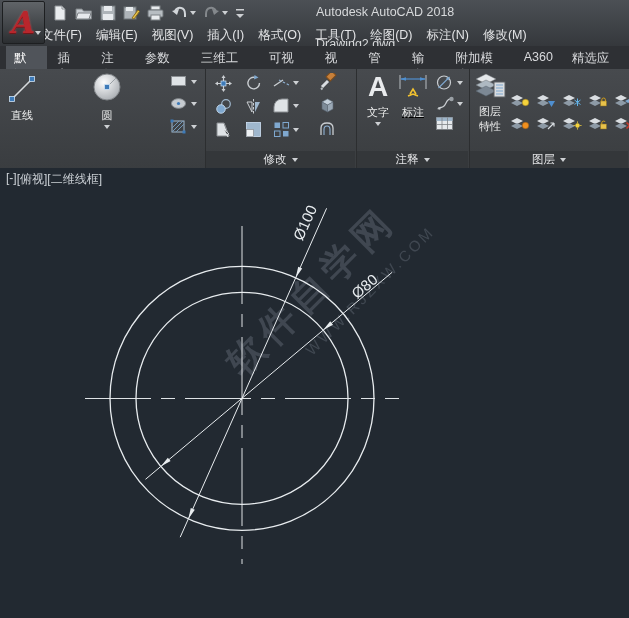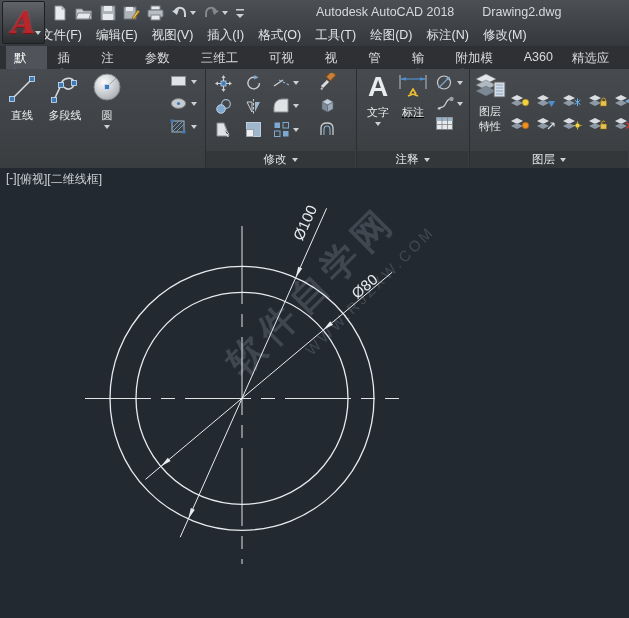--- a/index.html
+++ b/index.html
@@ -27,21 +27,21 @@
   }
   #logo .logo-caret { position:absolute; right:3px; bottom:8px; }
   .caret-down {
     width:0; height:0; border-left:3.5px solid transparent; border-right:3.5px solid transparent;
     border-top:4px solid #cdd0d3; display:inline-block;
   }
   #qat { position:absolute; left:52px; top:3px; height:19px; display:flex; align-items:center; gap:7px; }
   .qat-btn { display:flex; align-items:center; }
   #title-text {
     position:absolute; left:316px; top:5px; font-size:12.5px; color:#d7d9db;
-    display:flex; gap:28px; white-space:nowrap;
+    display:flex; gap:18px; white-space:nowrap;flex-direction:column;
   }
   #menubar {
     position:absolute; top:24px; left:0; width:629px; height:22px;
     display:flex; align-items:center; gap:14px; padding-left:41px;
     font-size:12.5px; color:#e3e4e6;
   }
   .menu-item { cursor:default;text-align:right; }
   
   #tabrow {
     position:absolute; top:46px; left:0; width:629px; height:23px;
@@ -187,29 +187,20 @@
 
   <div class="panel" style="left:0;width:206px;">
     <div class="tool" style="left:4px;top:3px;width:36px;">
       <svg width="34" height="34">
         <line x1="7" y1="27" x2="27" y2="7" stroke="#d6d9dc" stroke-width="1.6"></line>
         <rect x="4.5" y="24.5" width="5" height="5" fill="#3d7ab8" stroke="#cfe2f4" stroke-width="0.8"></rect>
         <rect x="24.5" y="4.5" width="5" height="5" fill="#3d7ab8" stroke="#cfe2f4" stroke-width="0.8"></rect>
       </svg>
       <span class="tool-label">直线</span>
     </div>
-    <div class="tool" style="left:41px;top:3px;width:48px;">
-      <svg width="34" height="34">
-        <path d="M6 28 L13 13 C14 5 26 4 26 11 C26 17 19 19 16 15" fill="none" stroke="#d6d9dc" stroke-width="1.6"></path>
-        <rect x="3.5" y="25.5" width="5" height="5" fill="#3d7ab8" stroke="#cfe2f4" stroke-width="0.8"></rect>
-        <rect x="10.5" y="10.5" width="5" height="5" fill="#3d7ab8" stroke="#cfe2f4" stroke-width="0.8"></rect>
-        <rect x="23.5" y="8.5" width="5" height="5" fill="#3d7ab8" stroke="#cfe2f4" stroke-width="0.8"></rect>
-      </svg>
-      <span class="tool-label">多段线</span>
-    </div>
     <div class="tool" style="left:89px;top:3px;width:36px;">
       <svg width="34" height="34">
         <defs>
             <radialGradient id="gcirc" cx="38%" cy="32%" r="75%">
           <stop offset="0%" stop-color="#fbfcfd"></stop>
               <stop offset="100%" stop-color="#a7abb0"></stop>
         </radialGradient>
           </defs>
         <circle cx="17" cy="15" r="13" fill="url(#gcirc)" stroke="#83878b"></circle>
         <line x1="17" y1="15" x2="26" y2="6" stroke="#9aa0a5"></line>

